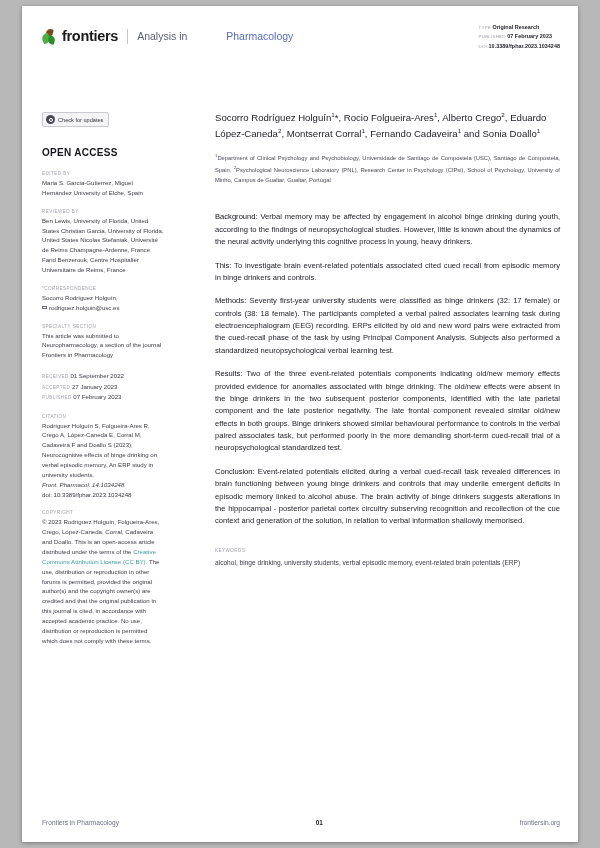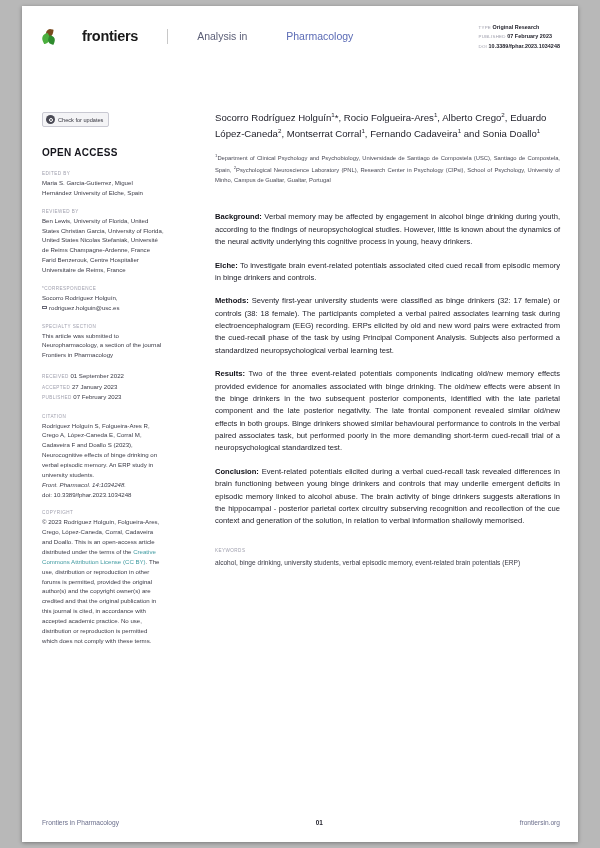--- a/index.html
+++ b/index.html
@@ -30,21 +30,20 @@
     left: 0; top: 0; right: 0;
     height: 62px;
   }
   .brand {
     position: absolute;
     left: 20px;
     top: 21px;
     display: flex;
     align-items: center;
     height: 18px;
-    gap: 20px;
   }
   .logo-mark {
     width: 15px;
     height: 15px;
     position: relative;
     margin-right: 5px;
   }
   .logo-mark .leaf-a {
     position: absolute;
     left: 4px; top: 0px;
@@ -229,21 +228,21 @@
   }
   .affiliations sup { font-size: 4.3px; }
 
   .abs-para {
     font-size: 7.6px;
     line-height: 1.63;
     color: #23232d;
     text-align: justify;
     margin-bottom: 11px;
   }
-  .abs-para b { font-weight: bold; color: #101018; }
+  .abs-para b { font-weight: normal; color: #101018; }
 
   .kw-label {
     font-size: 4.6px;
     color: #a0a0ae;
     letter-spacing: 0.45px;
     text-transform: uppercase;
     margin-top: 20px;
     margin-bottom: 5px;
   }
   .kw-text {
@@ -346,21 +345,21 @@
       <div class="side-label">COPYRIGHT</div>
       <div class="side-text"><span>© 2023 Rodríguez Holguín, Folgueira-Ares, Crego, López-Caneda, Corral, Cadaveira and Doallo. This is an open-access article distributed under the terms of the </span><span class="side-link">Creative Commons Attribution License (CC BY)</span><span>. The use, distribution or reproduction in other forums is permitted, provided the original author(s) and the copyright owner(s) are credited and that the original publication in this journal is cited, in accordance with accepted academic practice. No use, distribution or reproduction is permitted which does not comply with these terms.</span></div>
 
     </div>
 
     <div class="main">
       <div class="authors">Socorro Rodríguez Holguín<sup>1</sup>*, Rocio Folgueira-Ares<sup>1</sup>, Alberto Crego<sup>2</sup>, Eduardo López-Caneda<sup>2</sup>, Montserrat Corral<sup>1</sup>, Fernando Cadaveira<sup>1</sup> and Sonia Doallo<sup>1</sup></div>
       <div class="affiliations"><sup>1</sup>Department of Clinical Psychology and Psychobiology, Universidade de Santiago de Compostela (USC), Santiago de Compostela, Spain, <sup>2</sup>Psychological Neuroscience Laboratory (PNL), Research Center in Psychology (CIPsi), School of Psychology, University of Minho, Campus de Gualtar, Gualtar, Portugal</div>
       <div>
           <div class="abs-para"><b>Background:</b><span> Verbal memory may be affected by engagement in alcohol binge drinking during youth, according to the findings of neuropsychological studies. However, little is known about the dynamics of the neural activity underlying this cognitive process in young, heavy drinkers.</span></div>
-          <div class="abs-para"><b>Elche:</b><span> To investigate brain event-related potentials associated cited cued recall from episodic memory in binge drinkers and controls.</span></div>
+          <div class="abs-para"><b>This:</b><span> To investigate brain event-related potentials associated cited cued recall from episodic memory in binge drinkers and controls.</span></div>
           <div class="abs-para"><b>Methods:</b><span> Seventy first-year university students were classified as binge drinkers (32: 17 female) or controls (38: 18 female). The participants completed a verbal paired associates learning task during electroencephalogram (EEG) recording. ERPs elicited by old and new word pairs were extracted from the cued-recall phase of the task by using Principal Component Analysis. Subjects also performed a standardized neuropsychological verbal learning test.</span></div>
           <div class="abs-para"><b>Results:</b><span> Two of the three event-related potentials components indicating old/new memory effects provided evidence for anomalies associated with binge drinking. The old/new effects were absent in the binge drinkers in the two subsequent posterior components, identified with the late parietal component and the late posterior negativity. The late frontal component revealed similar old/new effects in both groups. Binge drinkers showed similar behavioural performance to controls in the verbal paired associates task, but performed poorly in the more demanding short-term cued-recall trial of a neuropsychological standardized test.</span></div>
           <div class="abs-para"><b>Conclusion:</b><span> Event-related potentials elicited during a verbal cued-recall task revealed differences in brain functioning between young binge drinkers and controls that may underlie emergent deficits in episodic memory linked to alcohol abuse. The brain activity of binge drinkers suggests alterations in the hippocampal - posterior parietal cortex circuitry subserving recognition and recollection of the cue context and generation of the solution, in relation to verbal information shallowly memorised.</span></div>
         </div>
       <div class="kw-label">KEYWORDS</div>
       <div class="kw-text">alcohol, binge drinking, university students, verbal episodic memory, event-related brain potentials (ERP)</div>
     </div>
 
   </div>
 

